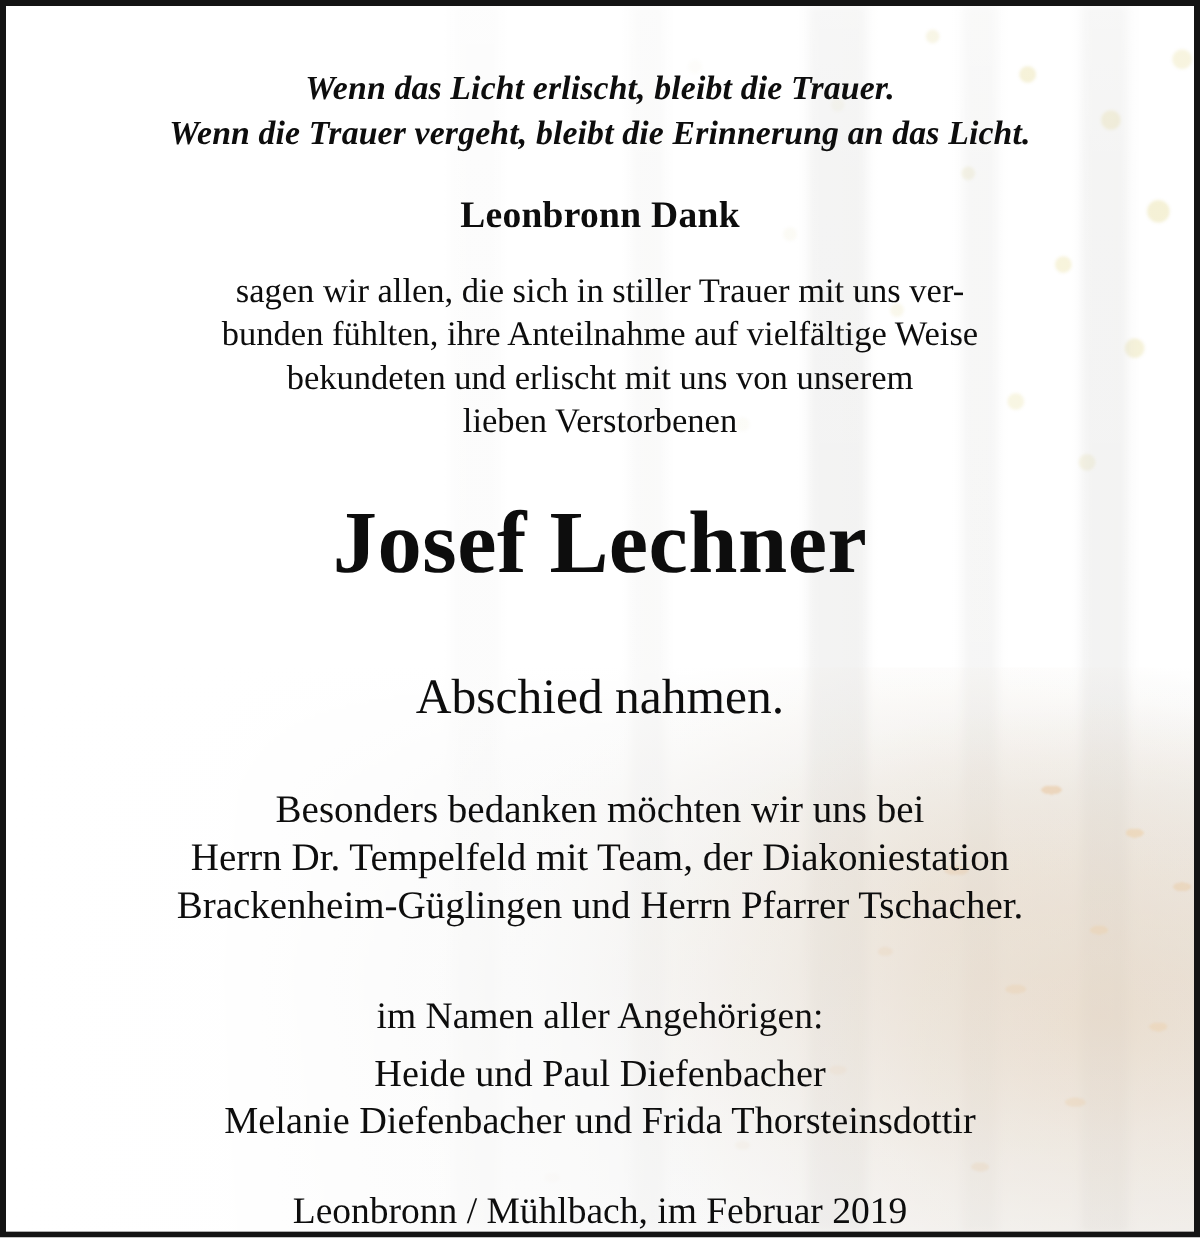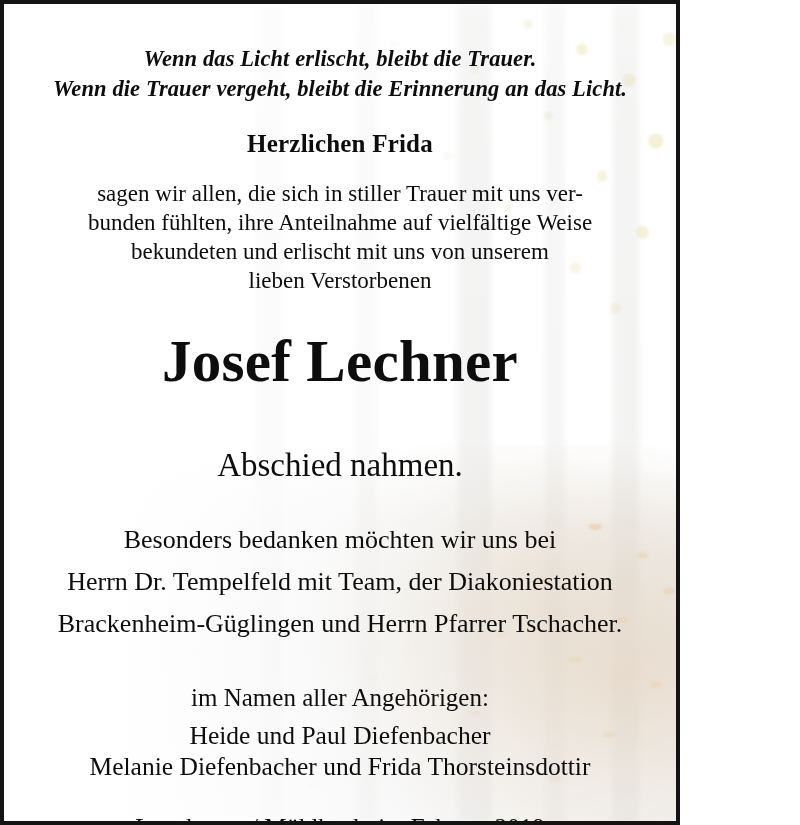--- a/index.html
+++ b/index.html
@@ -4,21 +4,21 @@
 <title>Danksagung</title>
 <style>
   html, body {
     margin: 0;
     padding: 0;
     background: #ffffff;
   }
 
   .notice {
     position: relative;
-    width: 680px;
+    width: 800px;
     height: 825px;
     box-sizing: border-box;
     border: 4px solid #141414;
     background: #ffffff;
     overflow: hidden;
     font-family: "Liberation Serif", "DejaVu Serif", serif;
     color: #0d0d0d;
   }
 
   
@@ -173,21 +173,21 @@
     font-size: 33px;
     margin-top: 56px;
   }
 
   .special-thanks {
     font-size: 26px;
     line-height: 1.23;
     margin-top: 40px;
     padding: 0 2px;
   }
-  .special-thanks div { white-space: nowrap; margin-top: 10px; }
+  .special-thanks div { white-space: nowrap; }
 
   .memory {
     font-size: 25px;
     line-height: 1.24;
     margin-top: 42px;
   }
 
   .signers {
     font-weight: normal;
     font-size: 25.5px;
@@ -215,21 +215,21 @@
     <div class="bg-wash-v"></div>
   </div>
 
   <div class="content">
 
     <div class="verse">
       <div>Wenn das Licht erlischt, bleibt die Trauer.</div>
       <div>Wenn die Trauer vergeht, bleibt die Erinnerung an das Licht.</div>
     </div>
 
-    <div class="thanks-heading">Herzlichen Frida</div>
+    <div class="thanks-heading">Leonbronn Dank</div>
 
     <div class="intro">
       <div>sagen wir allen, die sich in stiller Trauer mit uns ver-</div>
       <div>bunden fühlten, ihre Anteilnahme auf vielfältige Weise</div>
       <div>bekundeten und erlischt mit uns von unserem</div>
       <div>lieben Verstorbenen</div>
     </div>
 
     <div class="deceased-name">Josef Lechner</div>
 

